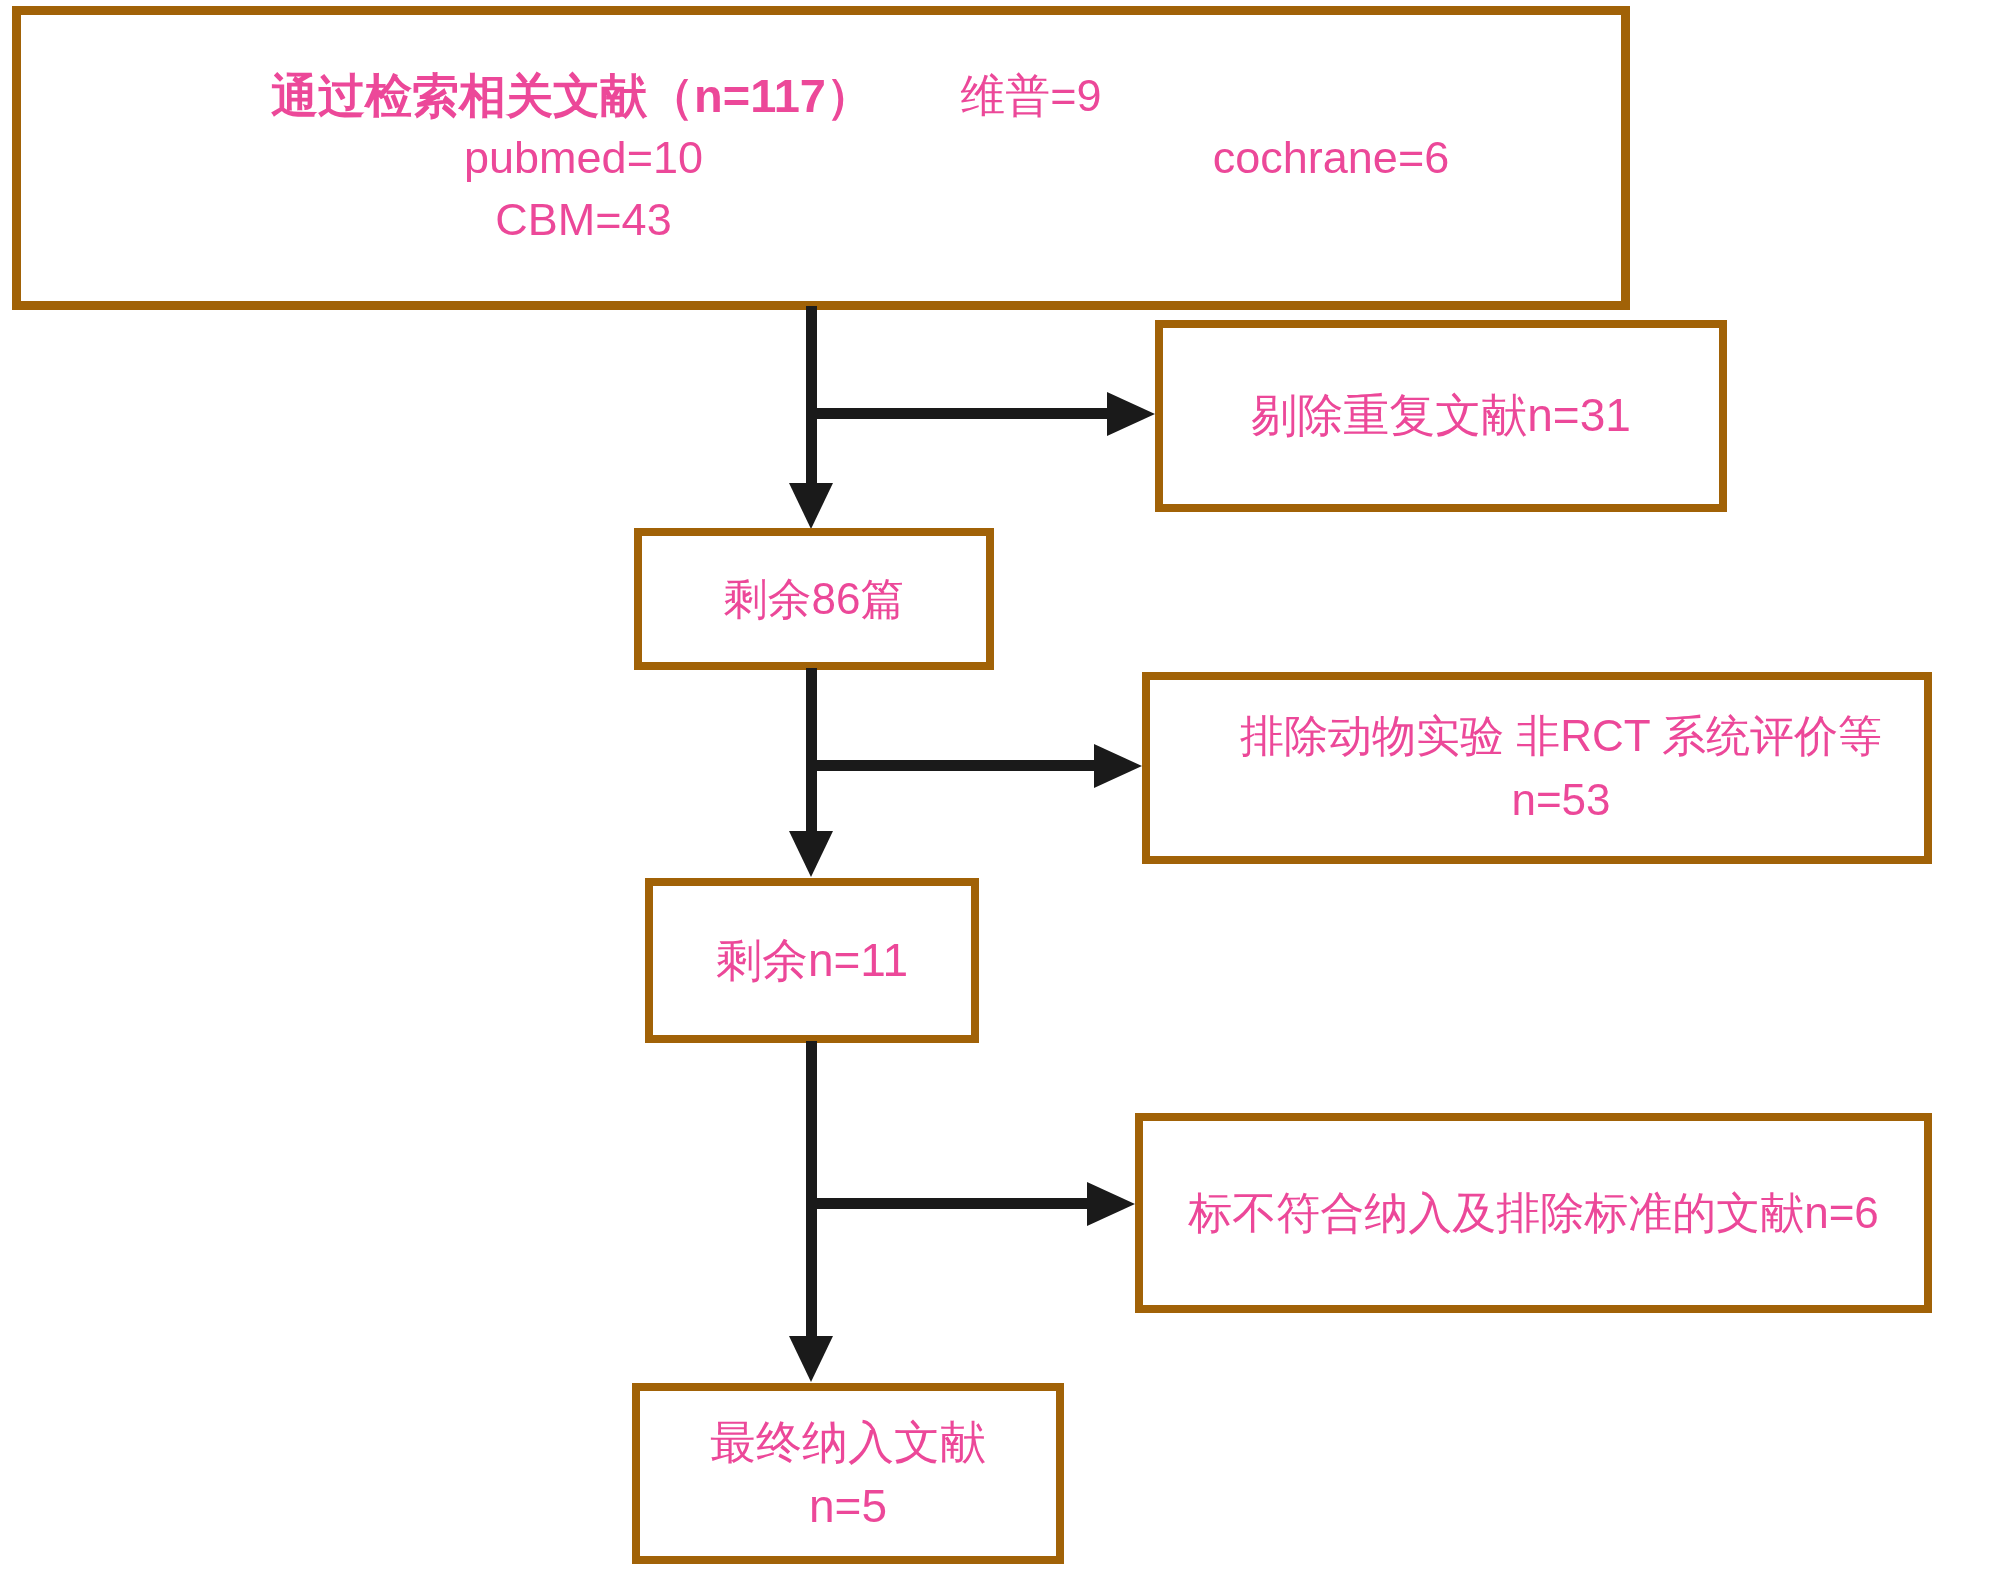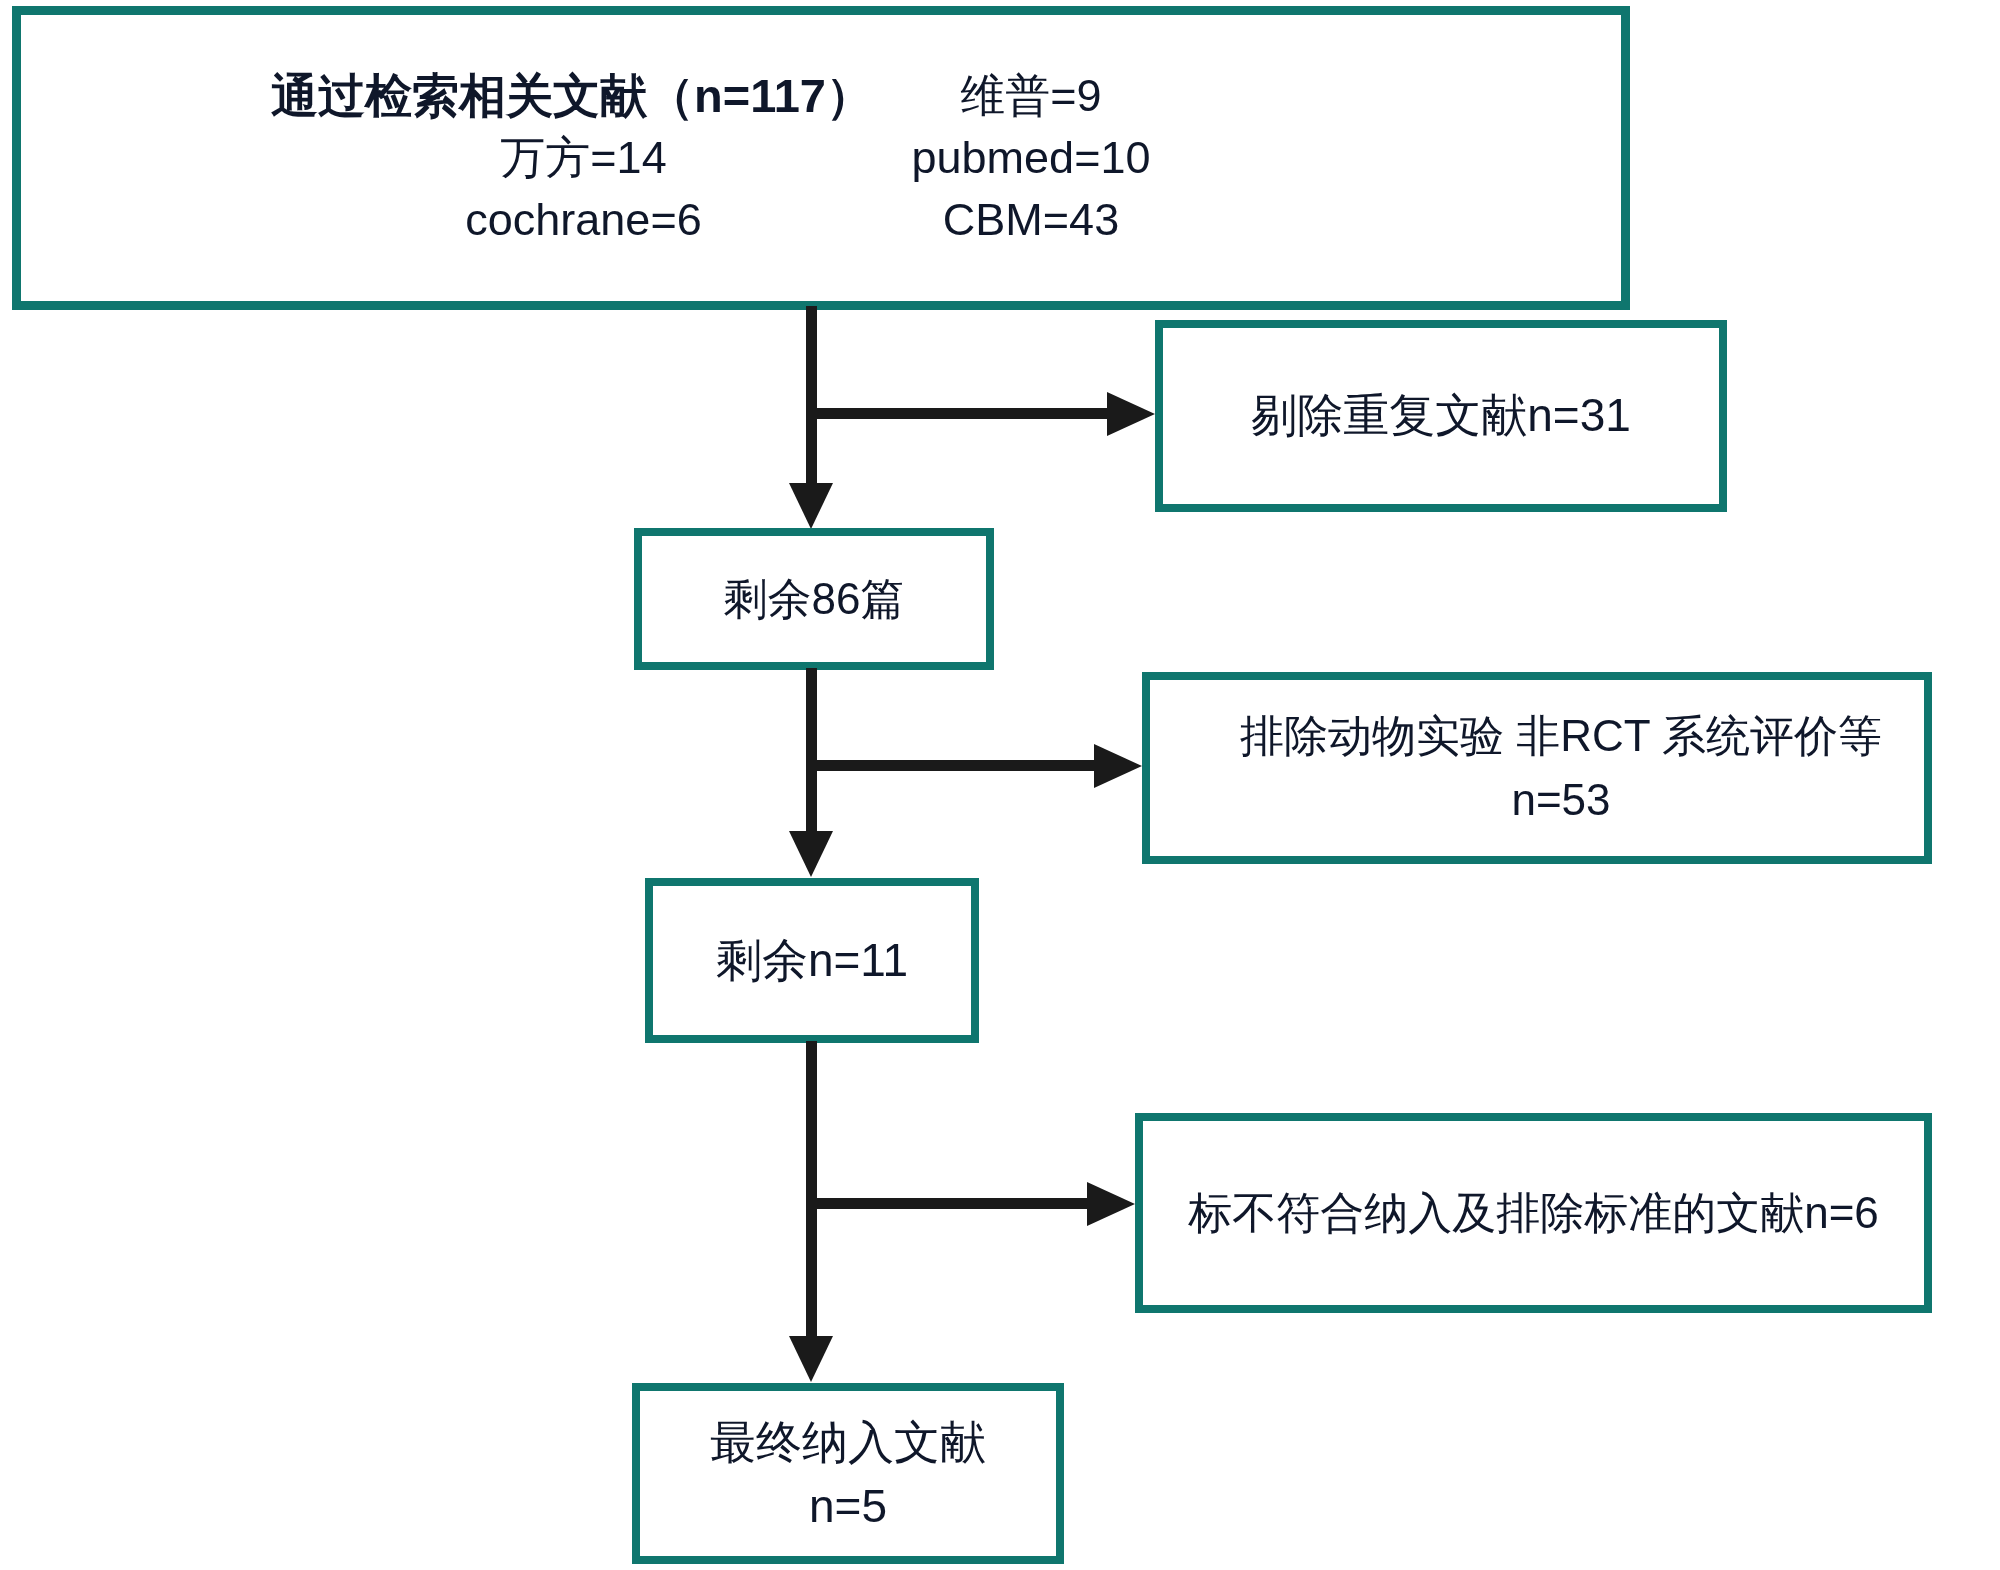--- a/index.html
+++ b/index.html
@@ -16,28 +16,28 @@
   #canvas {
     position: relative;
     width: 2000px;
     height: 1570px;
     background: #ffffff;
     overflow: hidden;
   }
   .box {
     position: absolute;
     box-sizing: border-box;
-    border: 8px solid #0f766e;
+    border: 8px solid #a16207;
     background: #ffffff;
     display: flex;
     flex-direction: column;
     justify-content: center;
     align-items: center;
     text-align: center;
-    color: #0f172a;
+    color: #ec4899;
   }
   .box .bline {
     display: block;
   }
   
   #box-search {
     left: 12px; top: 6px;
     width: 1618px; height: 304px;
     border-width: 9px;
     display: block;
@@ -135,21 +135,20 @@
 </head>
 <body>
 
 <div id="canvas">
 
   <div class="box" id="box-search">
     <div class="grid">
       <div class="cell title">通过检索相关文献（n=117）</div>
       <div class="cell">维普=9</div>
       <div class="cell empty"></div>
-      <div class="cell">万方=14</div>
       <div class="cell">pubmed=10</div>
       <div class="cell empty"></div>
       <div class="cell">cochrane=6</div>
       <div class="cell">CBM=43</div>
     </div>
   </div>
 
   <div class="line v" id="spine-1"></div>
   <div class="arrow-down" id="ah-down-1"></div>
   <div class="line h" id="branch-1"></div>

